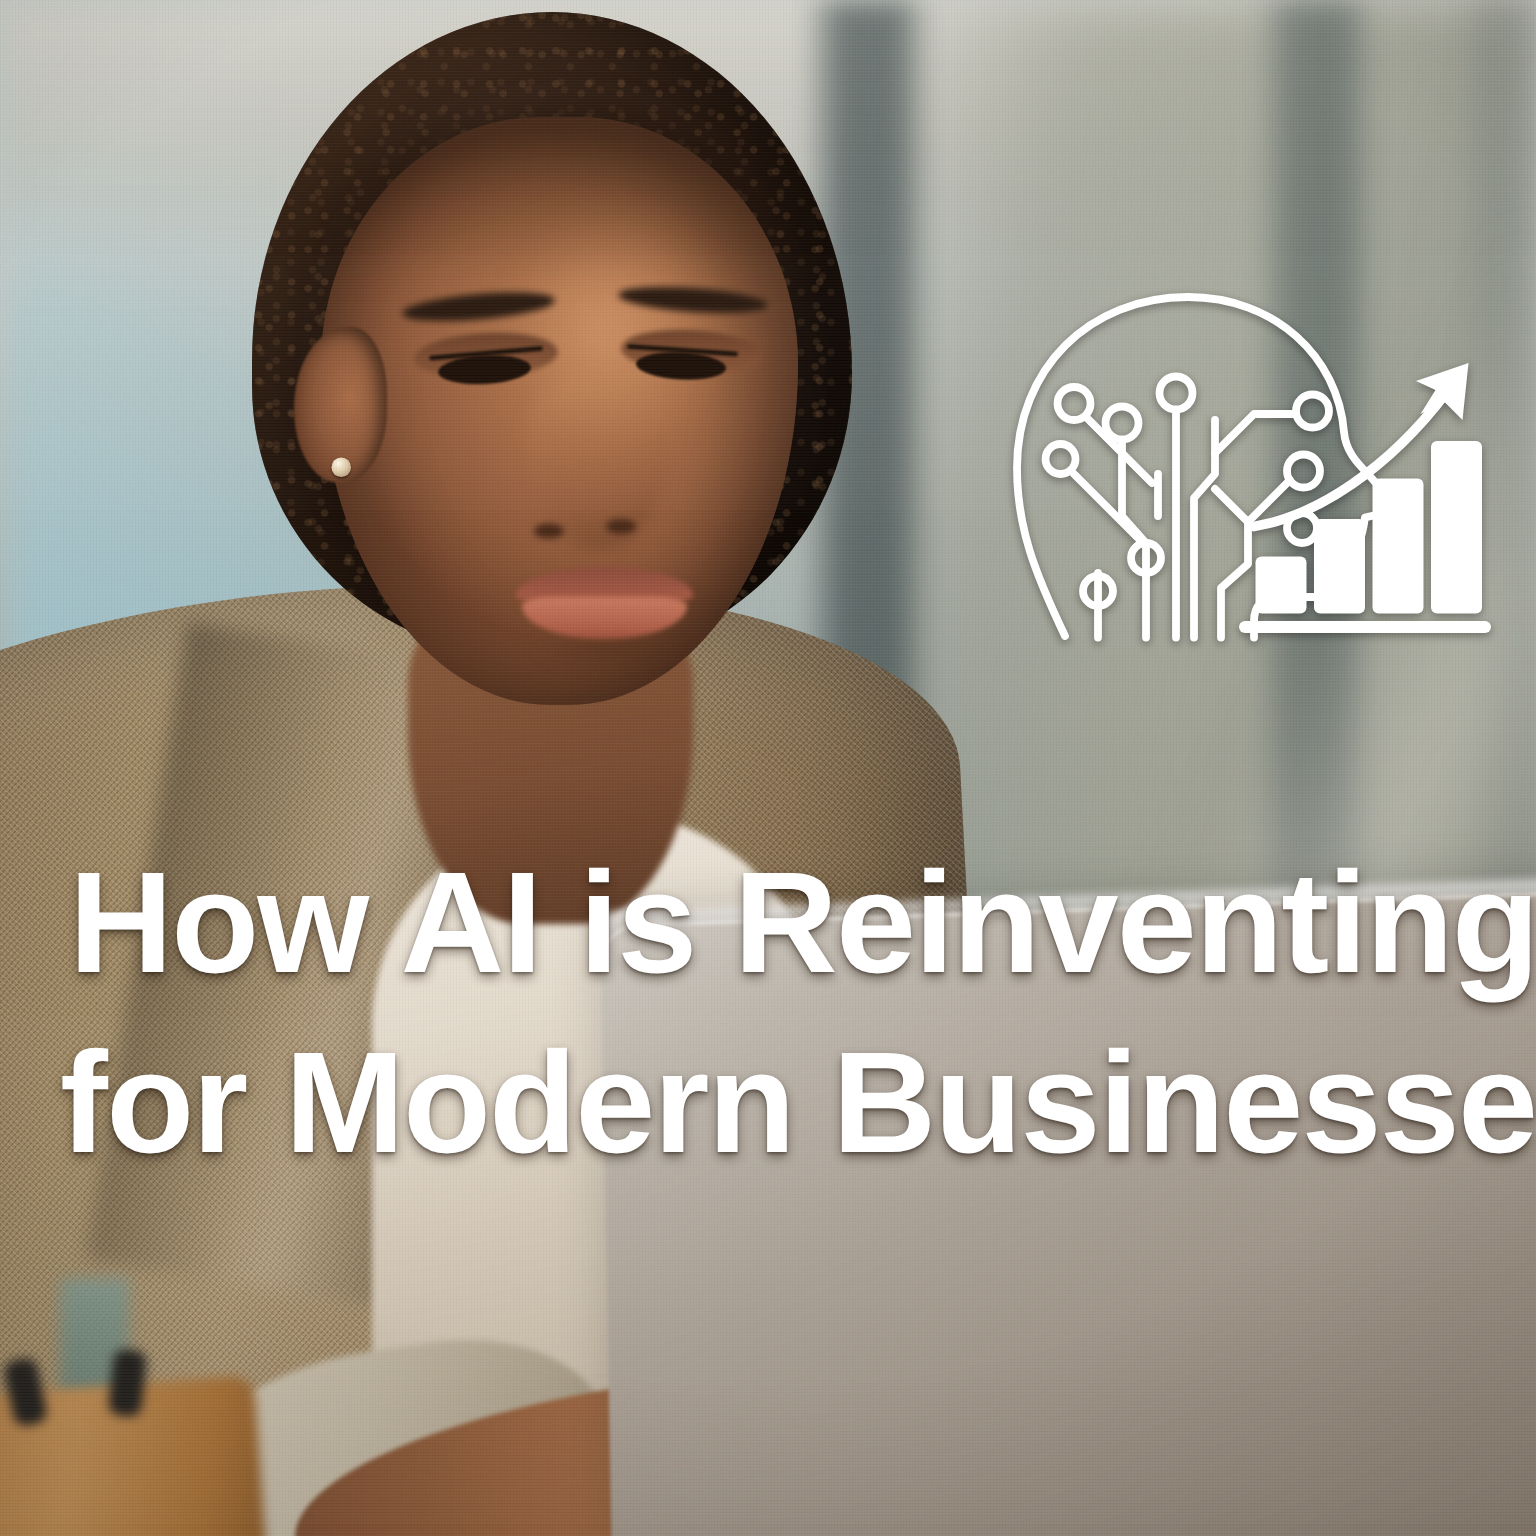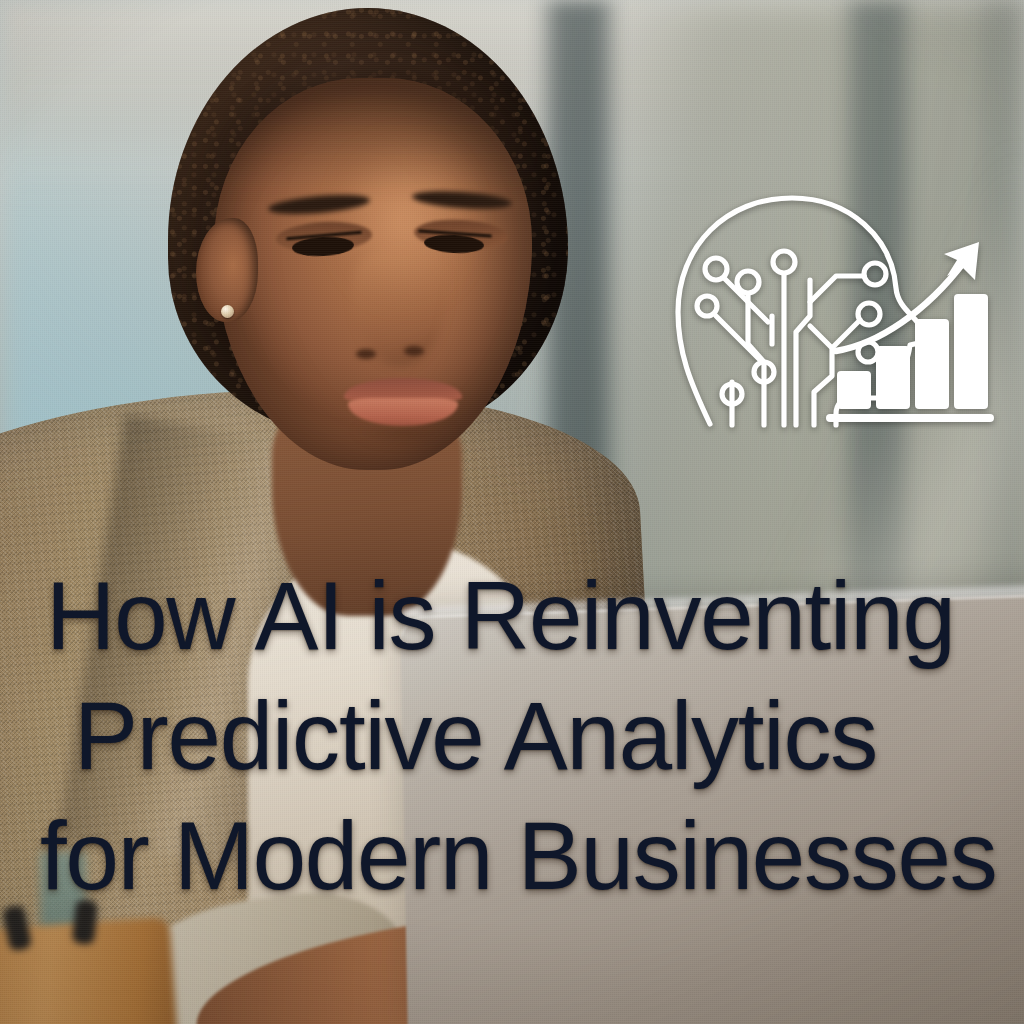--- a/index.html
+++ b/index.html
@@ -276,23 +276,23 @@
   .icon-wrap{
     position:absolute; left:664px; top:176px; width:330px; height:252px;
   }
   .icon-wrap svg{display:block;width:100%;height:100%;
     filter:drop-shadow(0 2px 3px rgba(0,0,0,.35));}
 
   
   .headline{
     position:absolute;
     left:46px; top:492px; width:972px;
-    color:#0f172a;
+    color:#ffffff;
     font-family:"Liberation Sans","DejaVu Sans",sans-serif;
-    font-weight:400;
+    font-weight:700;
     font-size:96px;
     line-height:120px;
     letter-spacing:-1.2px;
     text-shadow:0 3px 7px rgba(40,28,16,.48), 0 1px 2px rgba(30,20,10,.40);
     white-space:nowrap;
   }
   .headline .ln{display:block;}
   .headline .ln.l2{ text-indent:28px; }
   .headline .ln.l3{ text-indent:-6px; }
 </style>
@@ -413,17 +413,16 @@
 
       <path d="M166 242 L326 242" stroke-width="8"></path>
 
       <path d="M172 175 C 214 168, 262 136, 300 86" stroke-width="6.5"></path>
       <path fill="#ffffff" stroke="none" d="M315 66 L311 104 L299 92 L283 100 L293 84 L280 78 Z"></path>
     </svg>
   </div>
 
   <h1 class="headline">
     <span class="ln l1">How AI is Reinventing</span>
-    <span class="ln l2">Predictive Analytics</span>
     <span class="ln l3">for Modern Businesses</span>
   </h1>
 
 </div>
 
 </body></html>

